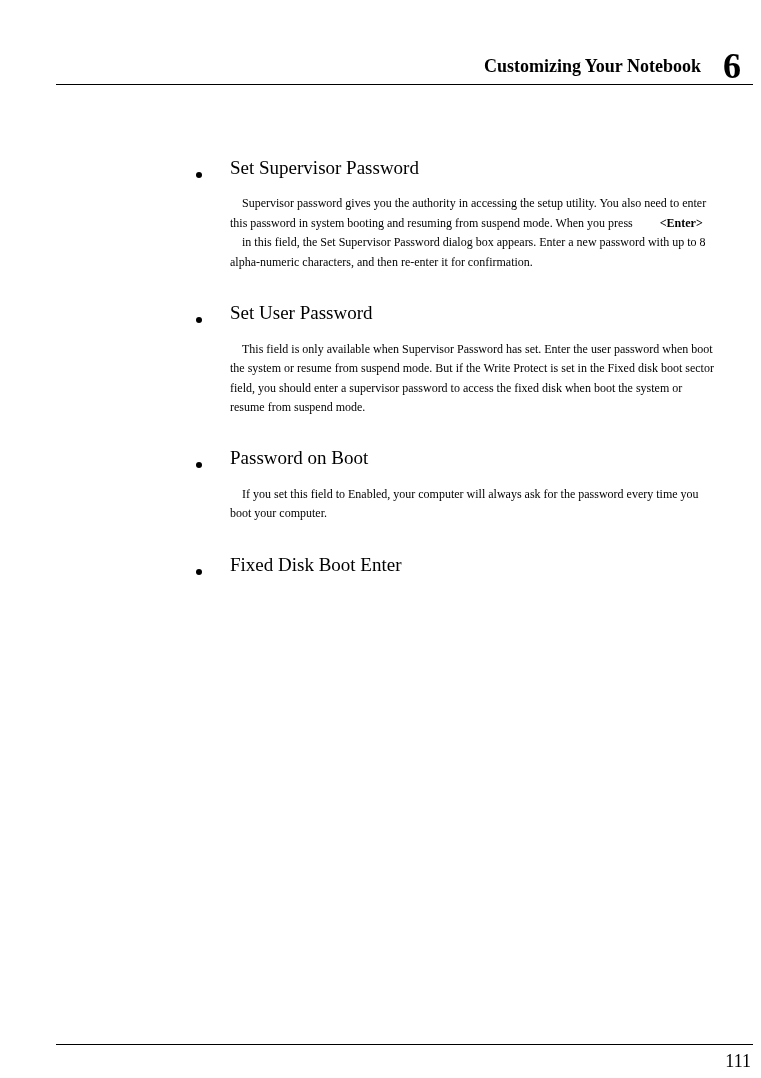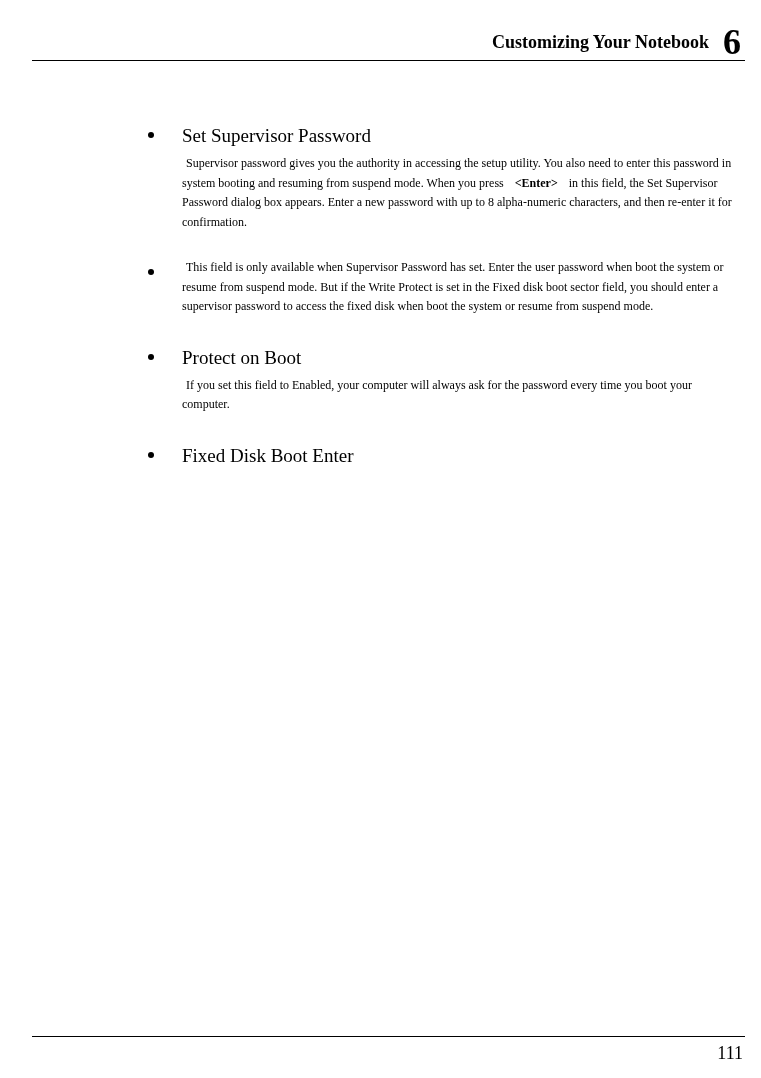--- a/index.html
+++ b/index.html
@@ -1,16 +1,16 @@
 <!DOCTYPE html>
 <html><head>
   <meta charset="utf-8">
   <style>
     * {
-      margin: 4px;
+      margin: 12px;
       padding: 0;
       box-sizing: border-box;
     }
     body {
       font-family: "Times New Roman", Times, serif;
       background: #ffffff;
       width: 761px;
       height: 1078px;
       position: relative;
       color: #000000;
@@ -108,28 +108,29 @@
     <li>
       <span class="bullet"></span>
       <div class="item-title">Set Supervisor Password</div>
       <div class="item-body">
         <span>Supervisor password gives you the authority in accessing the setup utility. You also need to enter this password in system booting and resuming from suspend mode. When you press </span><span class="bold">&lt;Enter&gt;</span><span> in this field, the Set Supervisor Password dialog box appears. Enter a new password with up to 8 alpha-numeric characters, and then re-enter it for confirmation.</span>
       </div>
     </li>
 
     <li>
       <span class="bullet"></span>
+      <div class="item-title">Set User Password</div>
       <div class="item-body">
         <span>This field is only available when Supervisor Password has set. Enter the user password when boot the system or resume from suspend mode. But if the Write Protect is set in the Fixed disk boot sector field, you should enter a supervisor password to access the fixed disk when boot the system or resume from suspend mode.</span><span class="bold"></span><span></span>
       </div>
     </li>
 
     <li>
       <span class="bullet"></span>
-      <div class="item-title">Protect on Boot</div>
+      <div class="item-title">Password on Boot</div>
       <div class="item-body">
         <span>If you set this field to Enabled, your computer will always ask for the password every time you boot your computer.</span><span class="bold"></span><span></span>
       </div>
     </li>
 
     <li>
       <span class="bullet"></span>
       <div class="item-title">Fixed Disk Boot Enter</div>
     </li>
 

